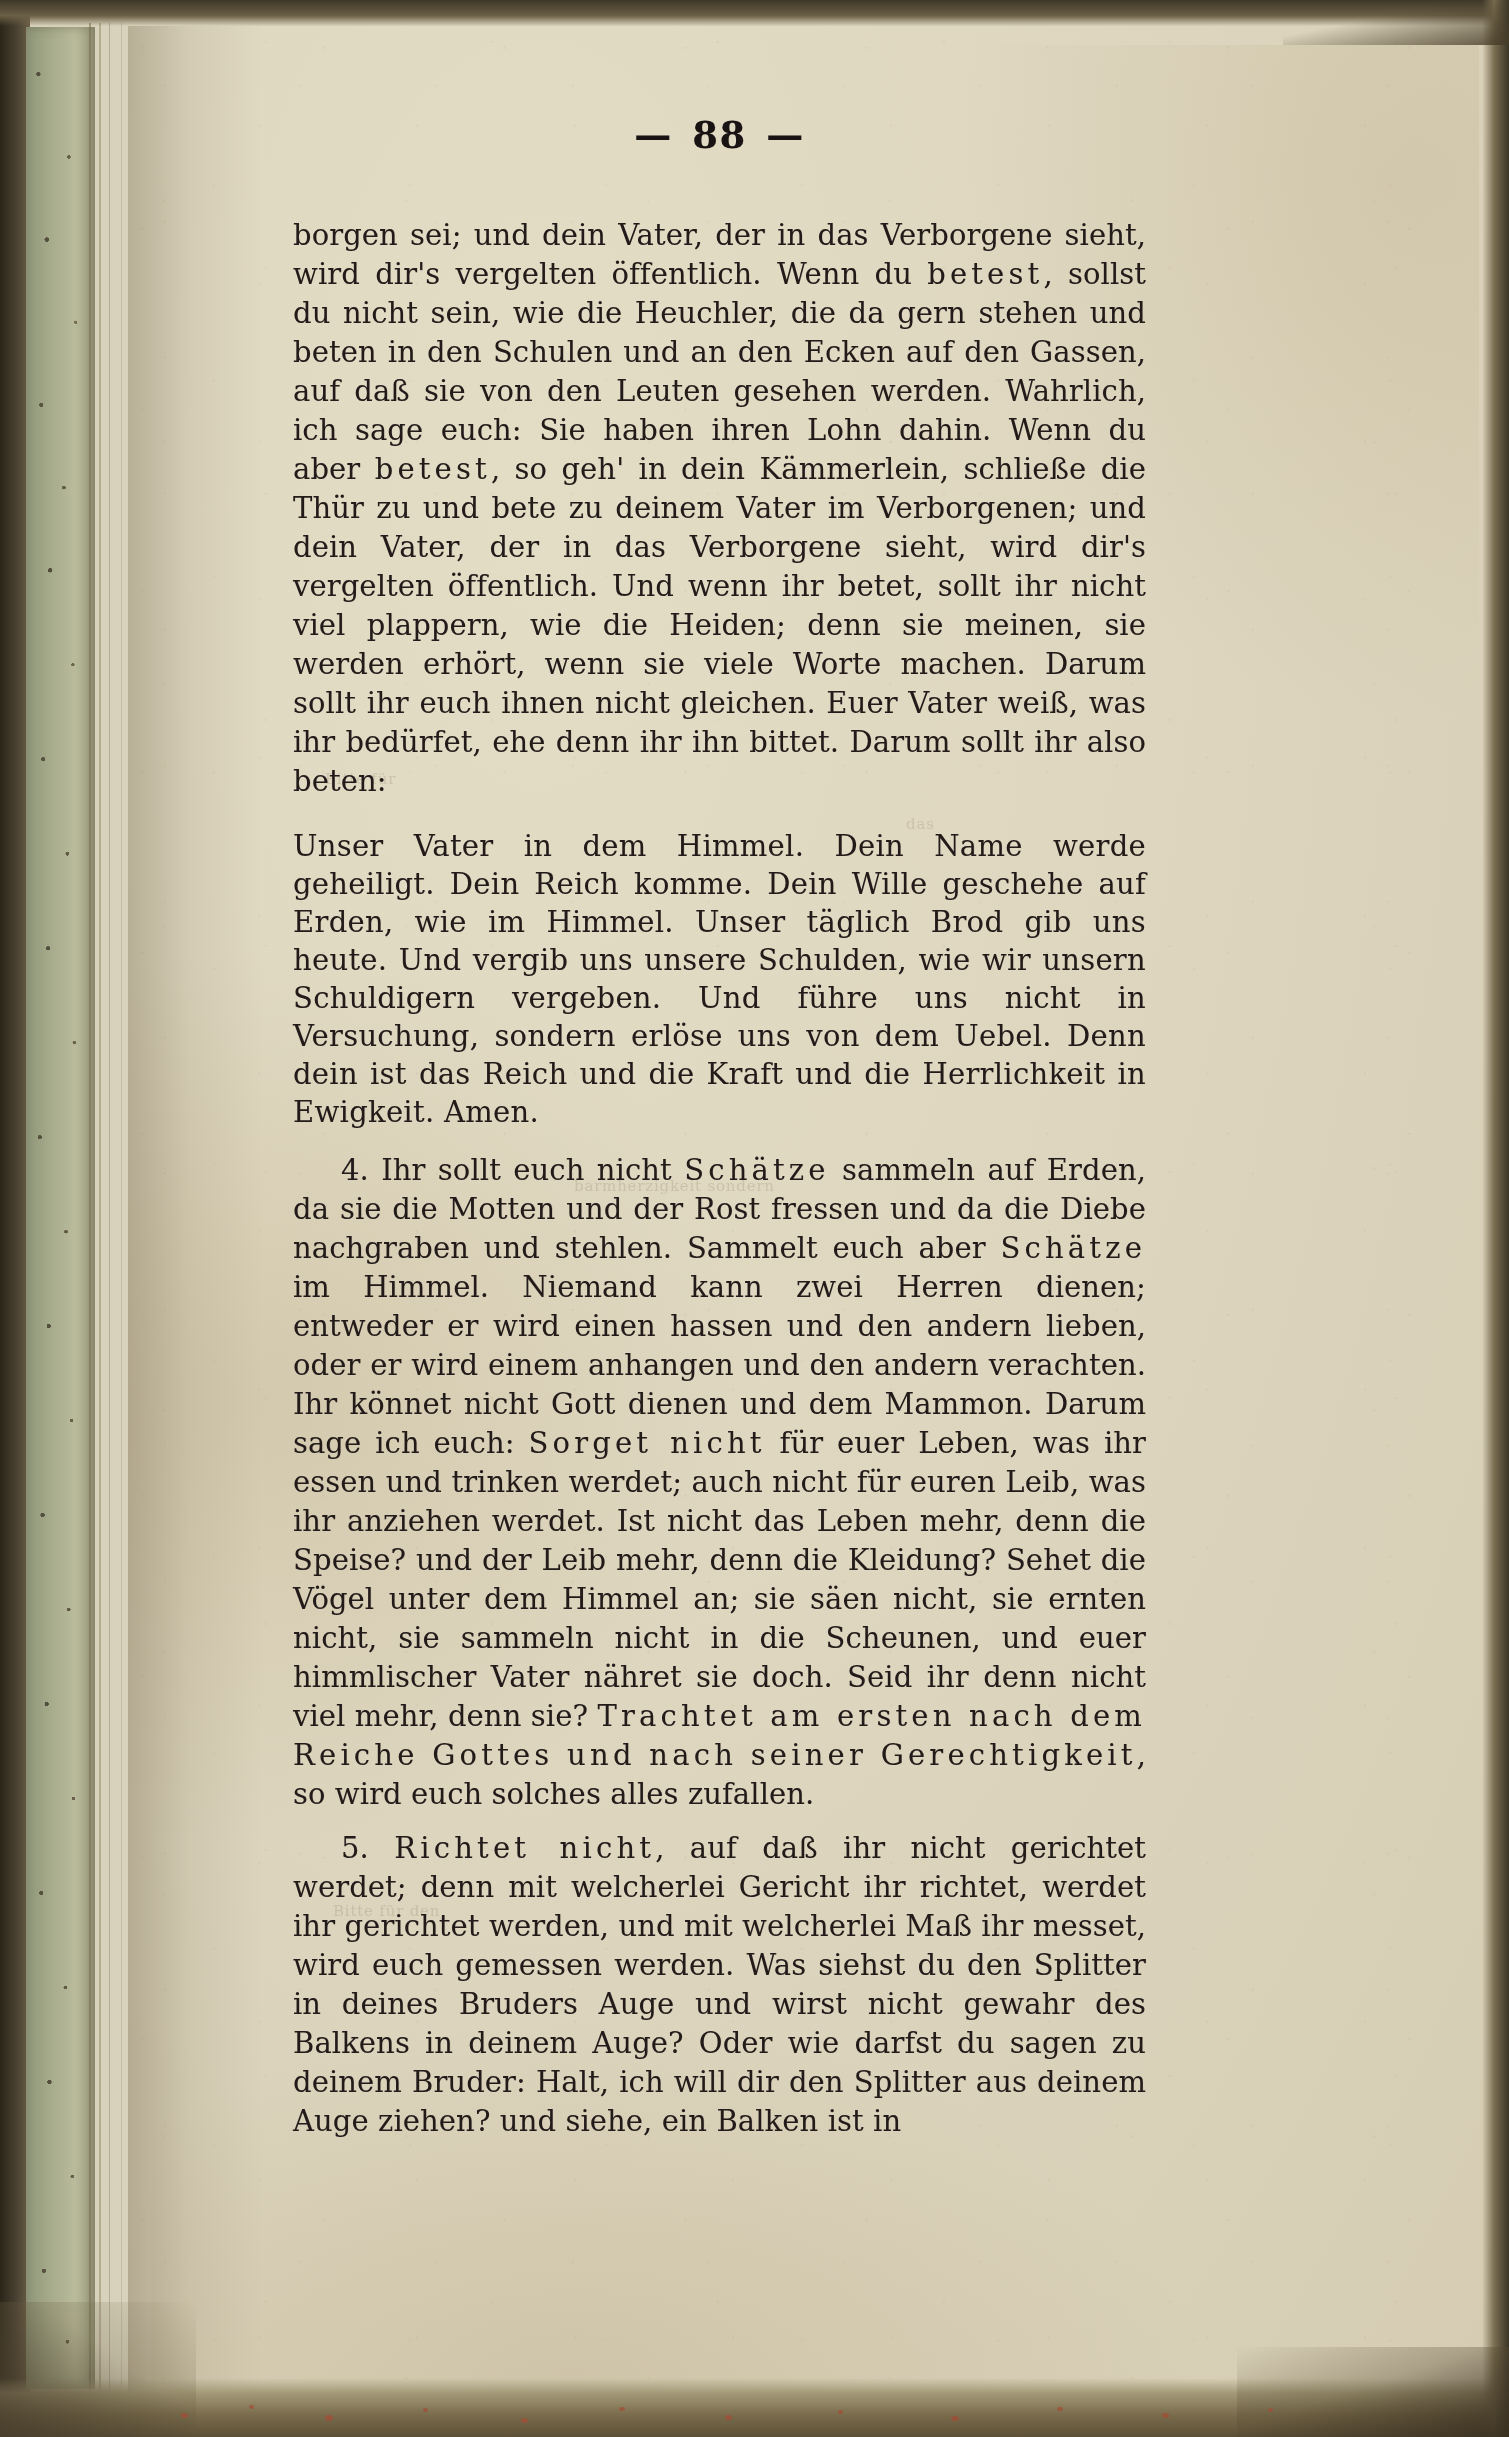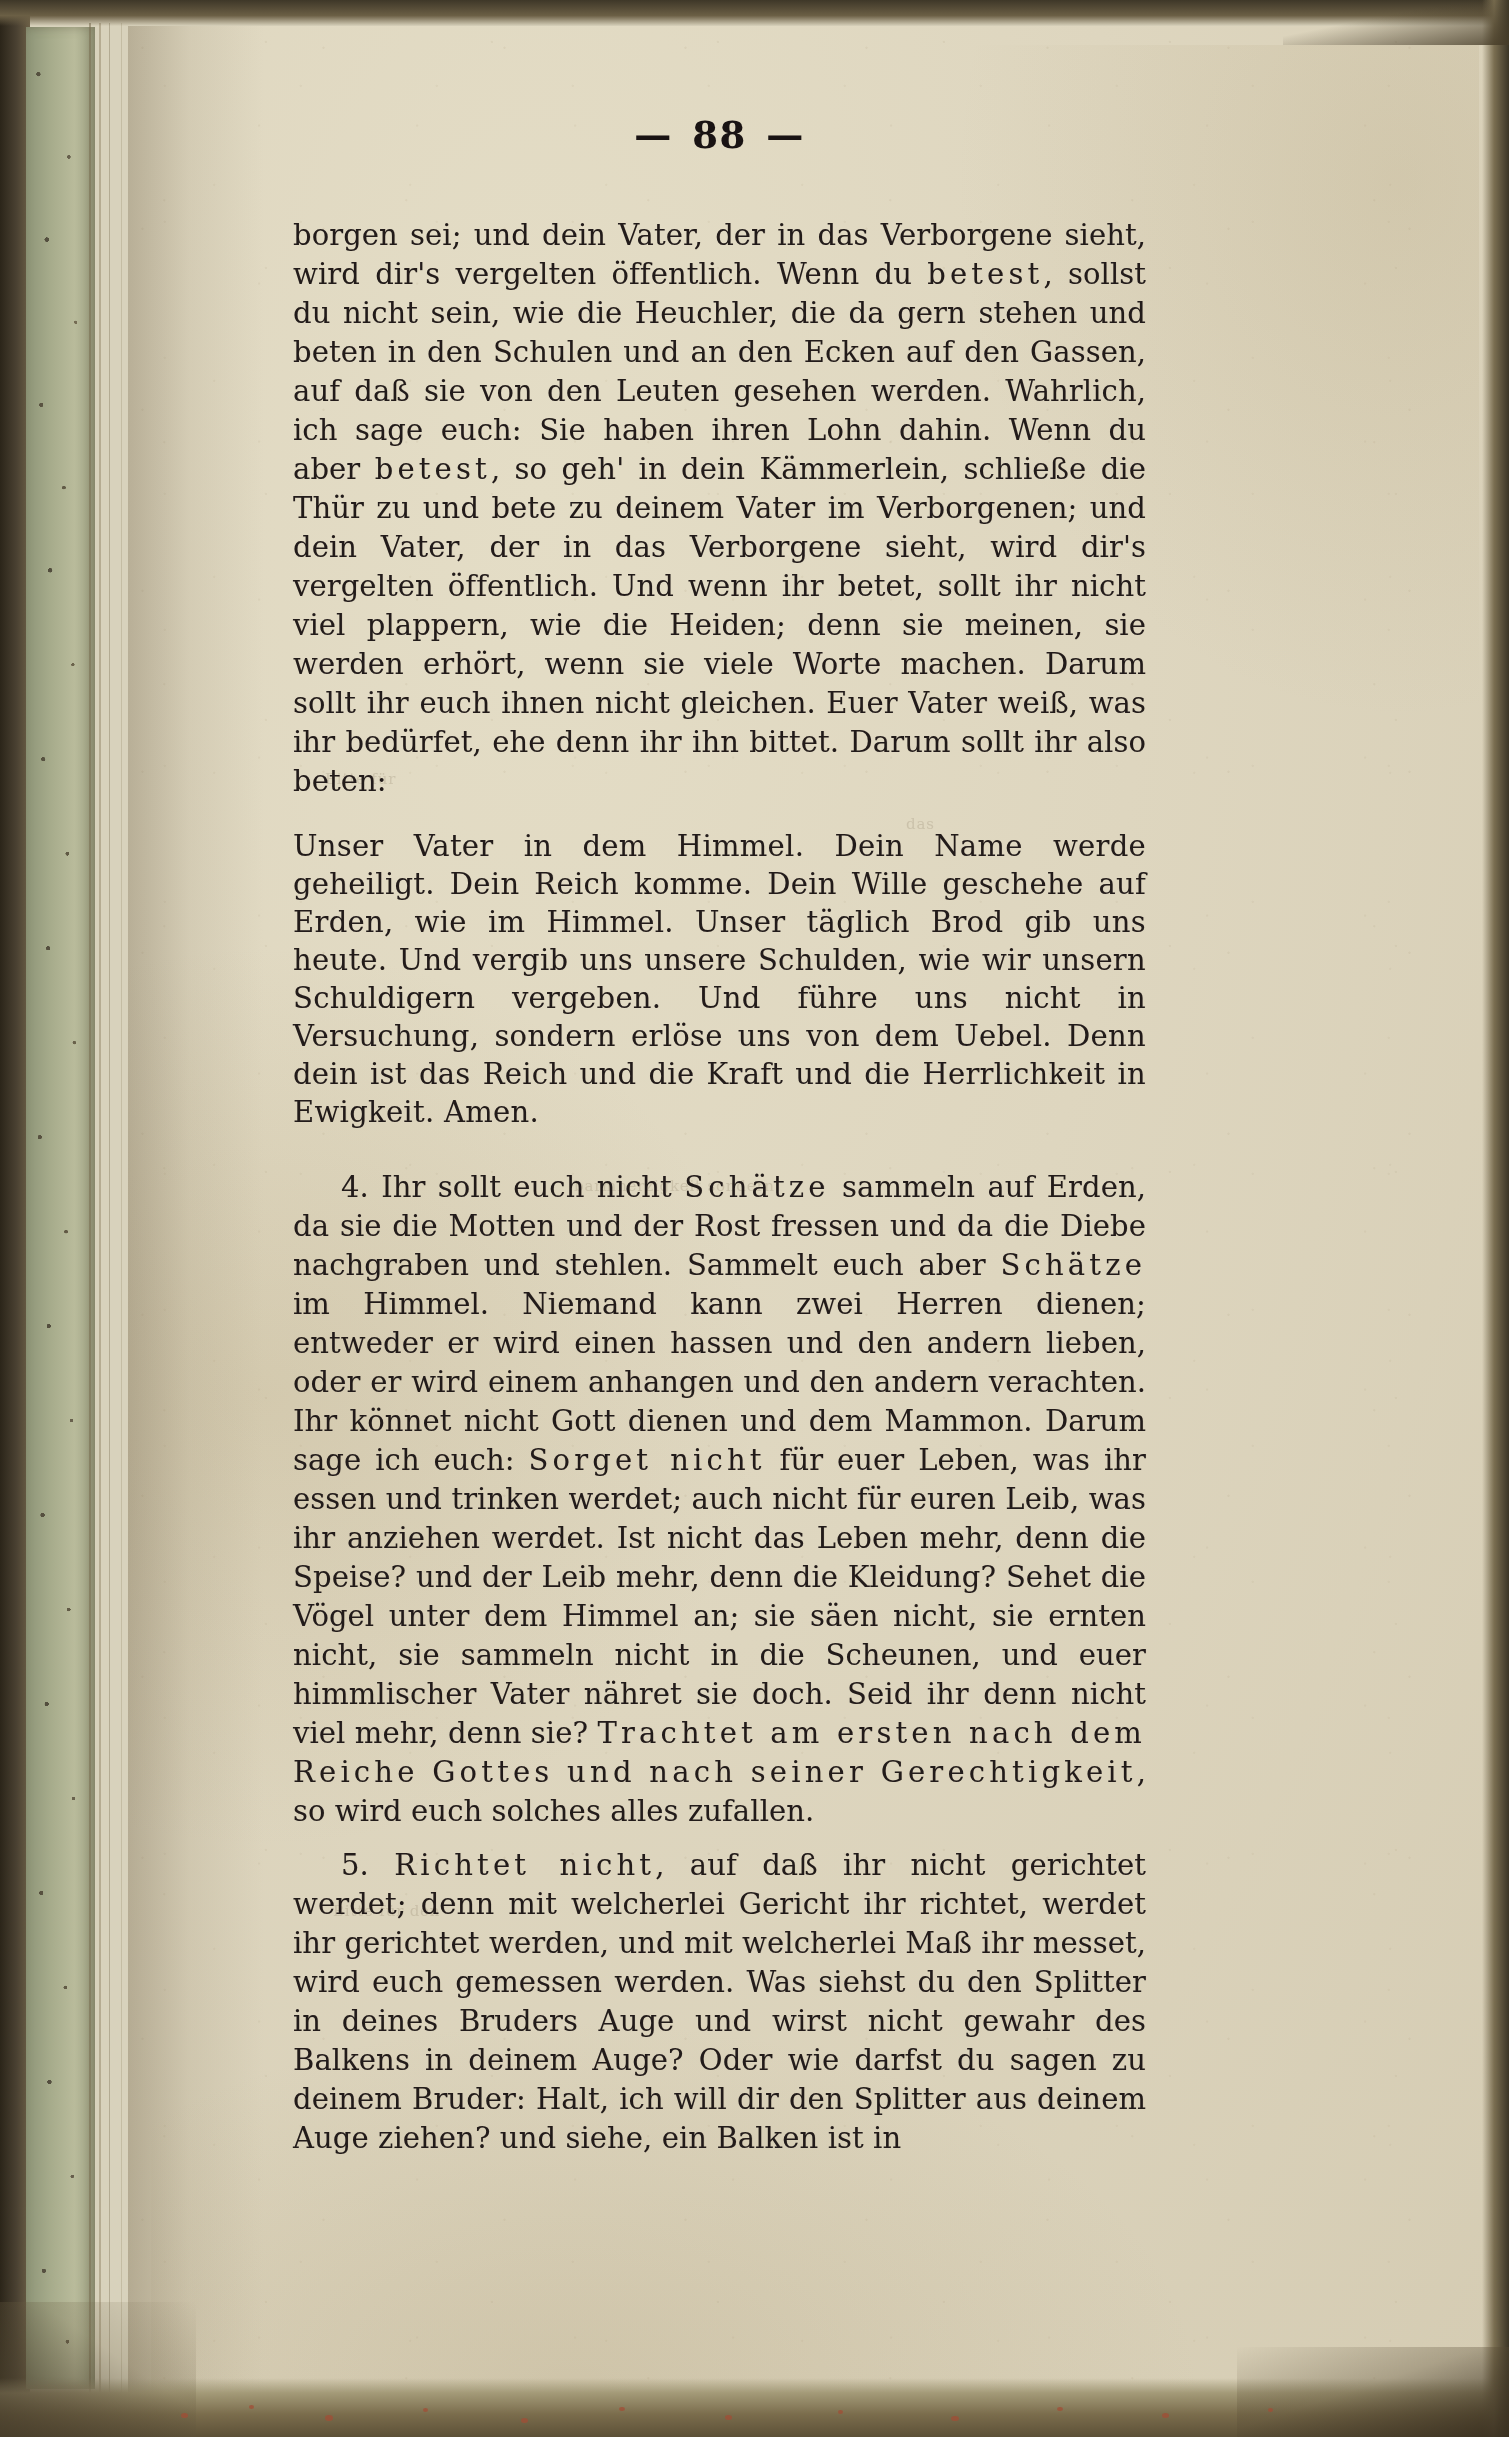--- a/index.html
+++ b/index.html
@@ -200,21 +200,21 @@
     color: #221b1a;
     text-rendering: optimizeLegibility;
   }
   p.body { }
   p.indent { text-indent: 48px; }
   .prayer {
     font-size: 29px;
     line-height: 1.31;
     letter-spacing: 0.3px;
     margin-top: 12px;
-    margin-bottom: 25px;
+    margin-bottom: 8px;
     text-align: justify;
   }
   .sp {  letter-spacing: 4.2px; }
   .blockgap { height: 10.6px; }
 
   
   .content { text-shadow: 0.3px 0.2px 0 rgba(60,45,40,.16); }
 
   .ghost {
     position: absolute;

